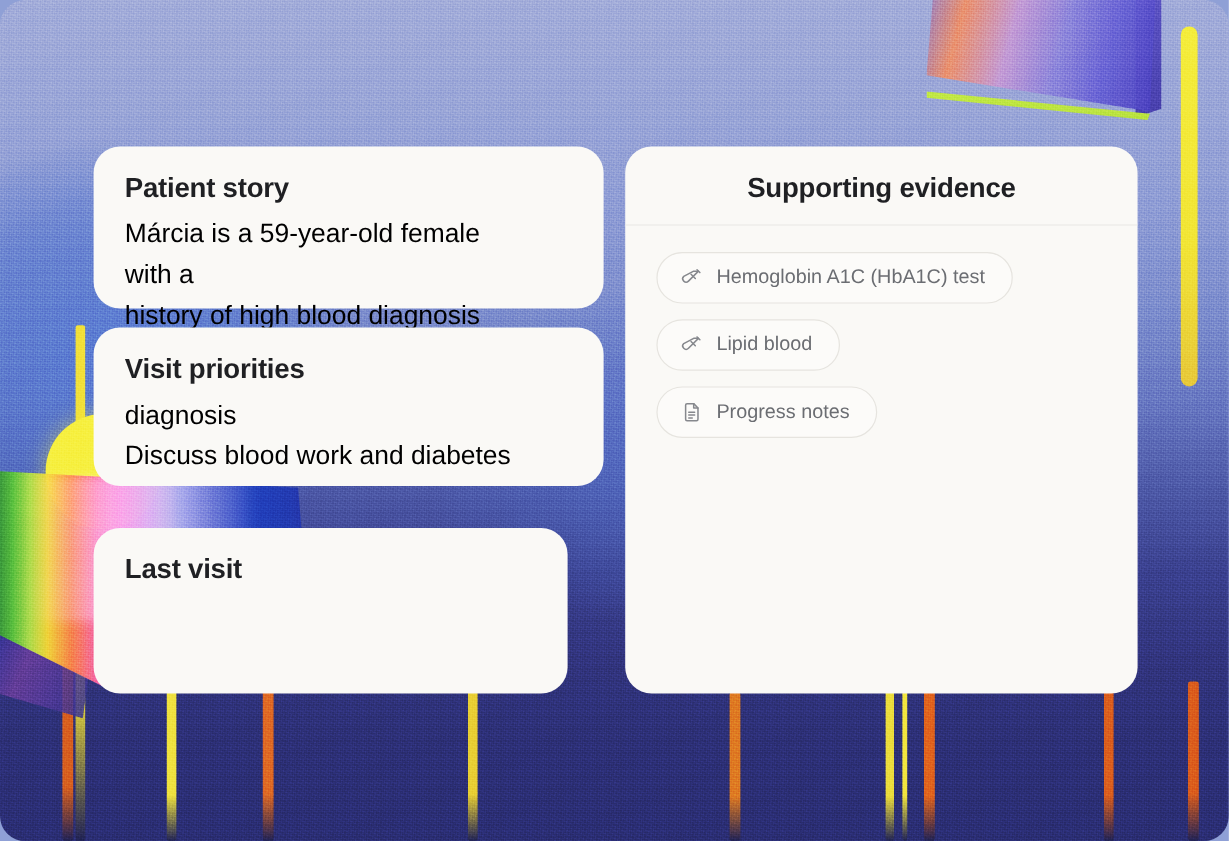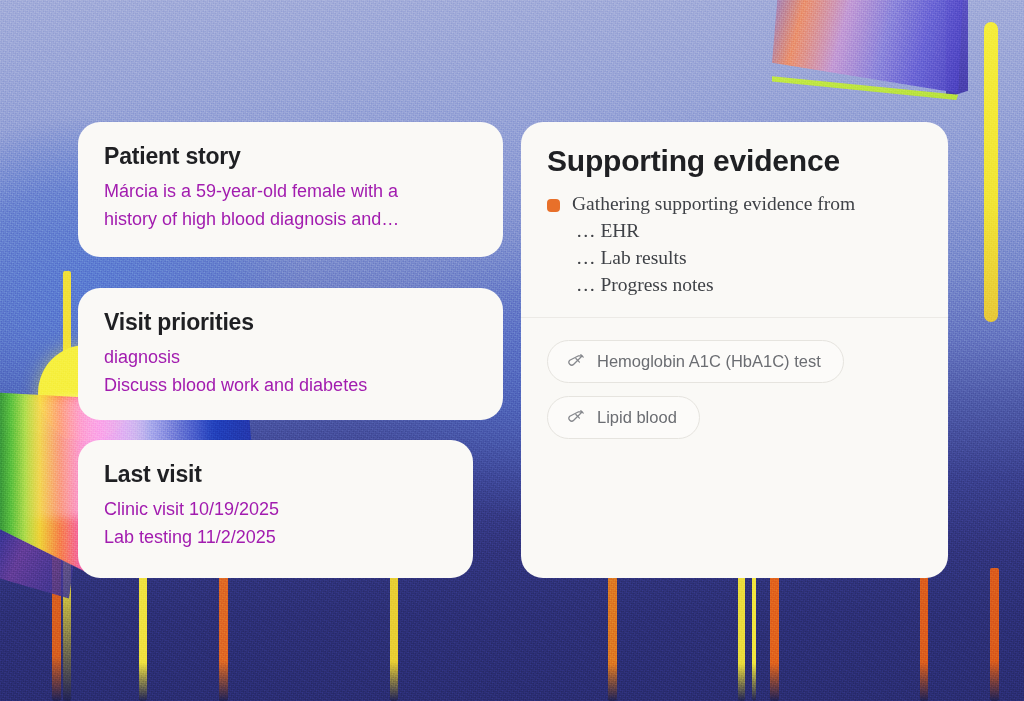--- a/index.html
+++ b/index.html
@@ -14,20 +14,21 @@
     font-family: "Liberation Sans", sans-serif;
     background: #8fa0d6;
   }
 
   
   #stage {
     position: relative;
     width: 1024px;
     height: 701px;
     overflow: hidden;
+    border-radius: 21px;
   }
 
   
   .bg-layer {
     position: absolute;
     inset: 0;
     pointer-events: none;
   }
 
   #bg-gradient {
@@ -200,34 +201,34 @@
 
   
   .card {
     position: absolute;
     background: #faf9f6;
     border-radius: 22px;
     box-sizing: border-box;
   }
 
   #card-patient-story { left: 78px; top: 122px; width: 425px; height: 135px; padding: 22px 26px; }
-  #card-visit-priorities { left: 78px; top: 288px; width: 425px; height: 132px; padding: 22px 26px; }
+  #card-visit-priorities { left: 78px; top: 273px; width: 425px; height: 132px; padding: 22px 26px; }
   #card-last-visit      { left: 78px; top: 440px; width: 395px; height: 138px; padding: 22px 26px; }
 
   .card-title {
     font-size: 23px;
     font-weight: 700;
     color: #1f2023;
     letter-spacing: -.2px;
     margin: 0 0 9px 0;
     line-height: 1.1;
   }
   .card-body {
-    font-size: 18px;
-    color: #a21caf;
+    font-size: 22px;
+    color: #000000;
     line-height: 1.55;
     margin: 0;
     max-width: 330px;
   }
   .card-body-line { display: block; }
 
   
   #panel-supporting-evidence {
     position: absolute;
     left: 521px;
@@ -236,26 +237,27 @@
     height: 456px;
     background: #faf9f6;
     border-radius: 22px;
     box-sizing: border-box;
     overflow: hidden;
   }
   #panel-head {
     padding: 22px 26px 0 26px;
   }
   .panel-title {
-    font-size: 30px;
+    font-size: 23px;
     font-weight: 700;
     color: #1f2023;
     letter-spacing: -.2px;
     margin: 0 0 14px 0;
     line-height: 1.1;
+    text-align: center;
   }
 
   #evidence-status {
     display: flex;
     align-items: flex-start;
     gap: 12px;
     padding: 0 26px 0 26px;
   }
   #status-dot {
     width: 13px;
@@ -350,40 +352,27 @@
   <div class="card" id="card-visit-priorities">
     <h2 class="card-title">Visit priorities</h2>
     <p class="card-body">
       <span class="card-body-line">diagnosis</span>
       <span class="card-body-line">Discuss blood work and diabetes</span>
     </p>
   </div>
 
   <div class="card" id="card-last-visit">
     <h2 class="card-title">Last visit</h2>
-    <p class="card-body">
-      <span class="card-body-line">Clinic visit 10/19/2025</span>
-      <span class="card-body-line">Lab testing 11/2/2025</span>
-    </p>
   </div>
 
   <div id="panel-supporting-evidence">
     <div id="panel-head">
       <h2 class="panel-title">Supporting evidence</h2>
     </div>
 
-    <div id="evidence-status">
-      <span id="status-dot"></span>
-      <div class="evidence-text">
-        <div class="evidence-lead">Gathering supporting evidence from</div>
-        <span class="evidence-source">… EHR</span>
-        <span class="evidence-source">… Lab results</span>
-        <span class="evidence-source">… Progress notes</span>
-      </div>
-    </div>
 
     <div id="panel-divider"></div>
 
     <div id="chip-list">
       <div class="chip">
         <span>
           <svg width="19" height="19" viewBox="0 0 24 24" fill="none" stroke="#86888d" stroke-width="1.6" stroke-linecap="round" stroke-linejoin="round">
             <path d="M17.5 3.5 L20.5 6.5"></path>
             <path d="M19 5 L8.5 15.5 a3.5 3.5 0 0 1 -5 -5 L14 5 Z"></path>
             <path d="M11.2 8.3 L15.7 12.8"></path>
@@ -396,15 +385,27 @@
         <span>
           <svg width="19" height="19" viewBox="0 0 24 24" fill="none" stroke="#86888d" stroke-width="1.6" stroke-linecap="round" stroke-linejoin="round">
             <path d="M17.5 3.5 L20.5 6.5"></path>
             <path d="M19 5 L8.5 15.5 a3.5 3.5 0 0 1 -5 -5 L14 5 Z"></path>
             <path d="M11.2 8.3 L15.7 12.8"></path>
           </svg>
         </span>
         <span>Lipid blood</span>
       </div>
 
+      <div class="chip">
+        <span>
+          <svg width="19" height="19" viewBox="0 0 24 24" fill="none" stroke="#86888d" stroke-width="1.6" stroke-linecap="round" stroke-linejoin="round">
+            <path d="M14 3 H7 a1.5 1.5 0 0 0 -1.5 1.5 v15 a1.5 1.5 0 0 0 1.5 1.5 h10 a1.5 1.5 0 0 0 1.5 -1.5 V7.5 Z"></path>
+            <path d="M14 3 V7.5 H18.5"></path>
+            <path d="M8.8 12 H15"></path>
+            <path d="M8.8 15 H15"></path>
+            <path d="M8.8 18 H12.5"></path>
+          </svg>
+        </span>
+        <span>Progress notes</span>
+      </div>
     </div>
   </div>
 </div>
 
 </body></html>

